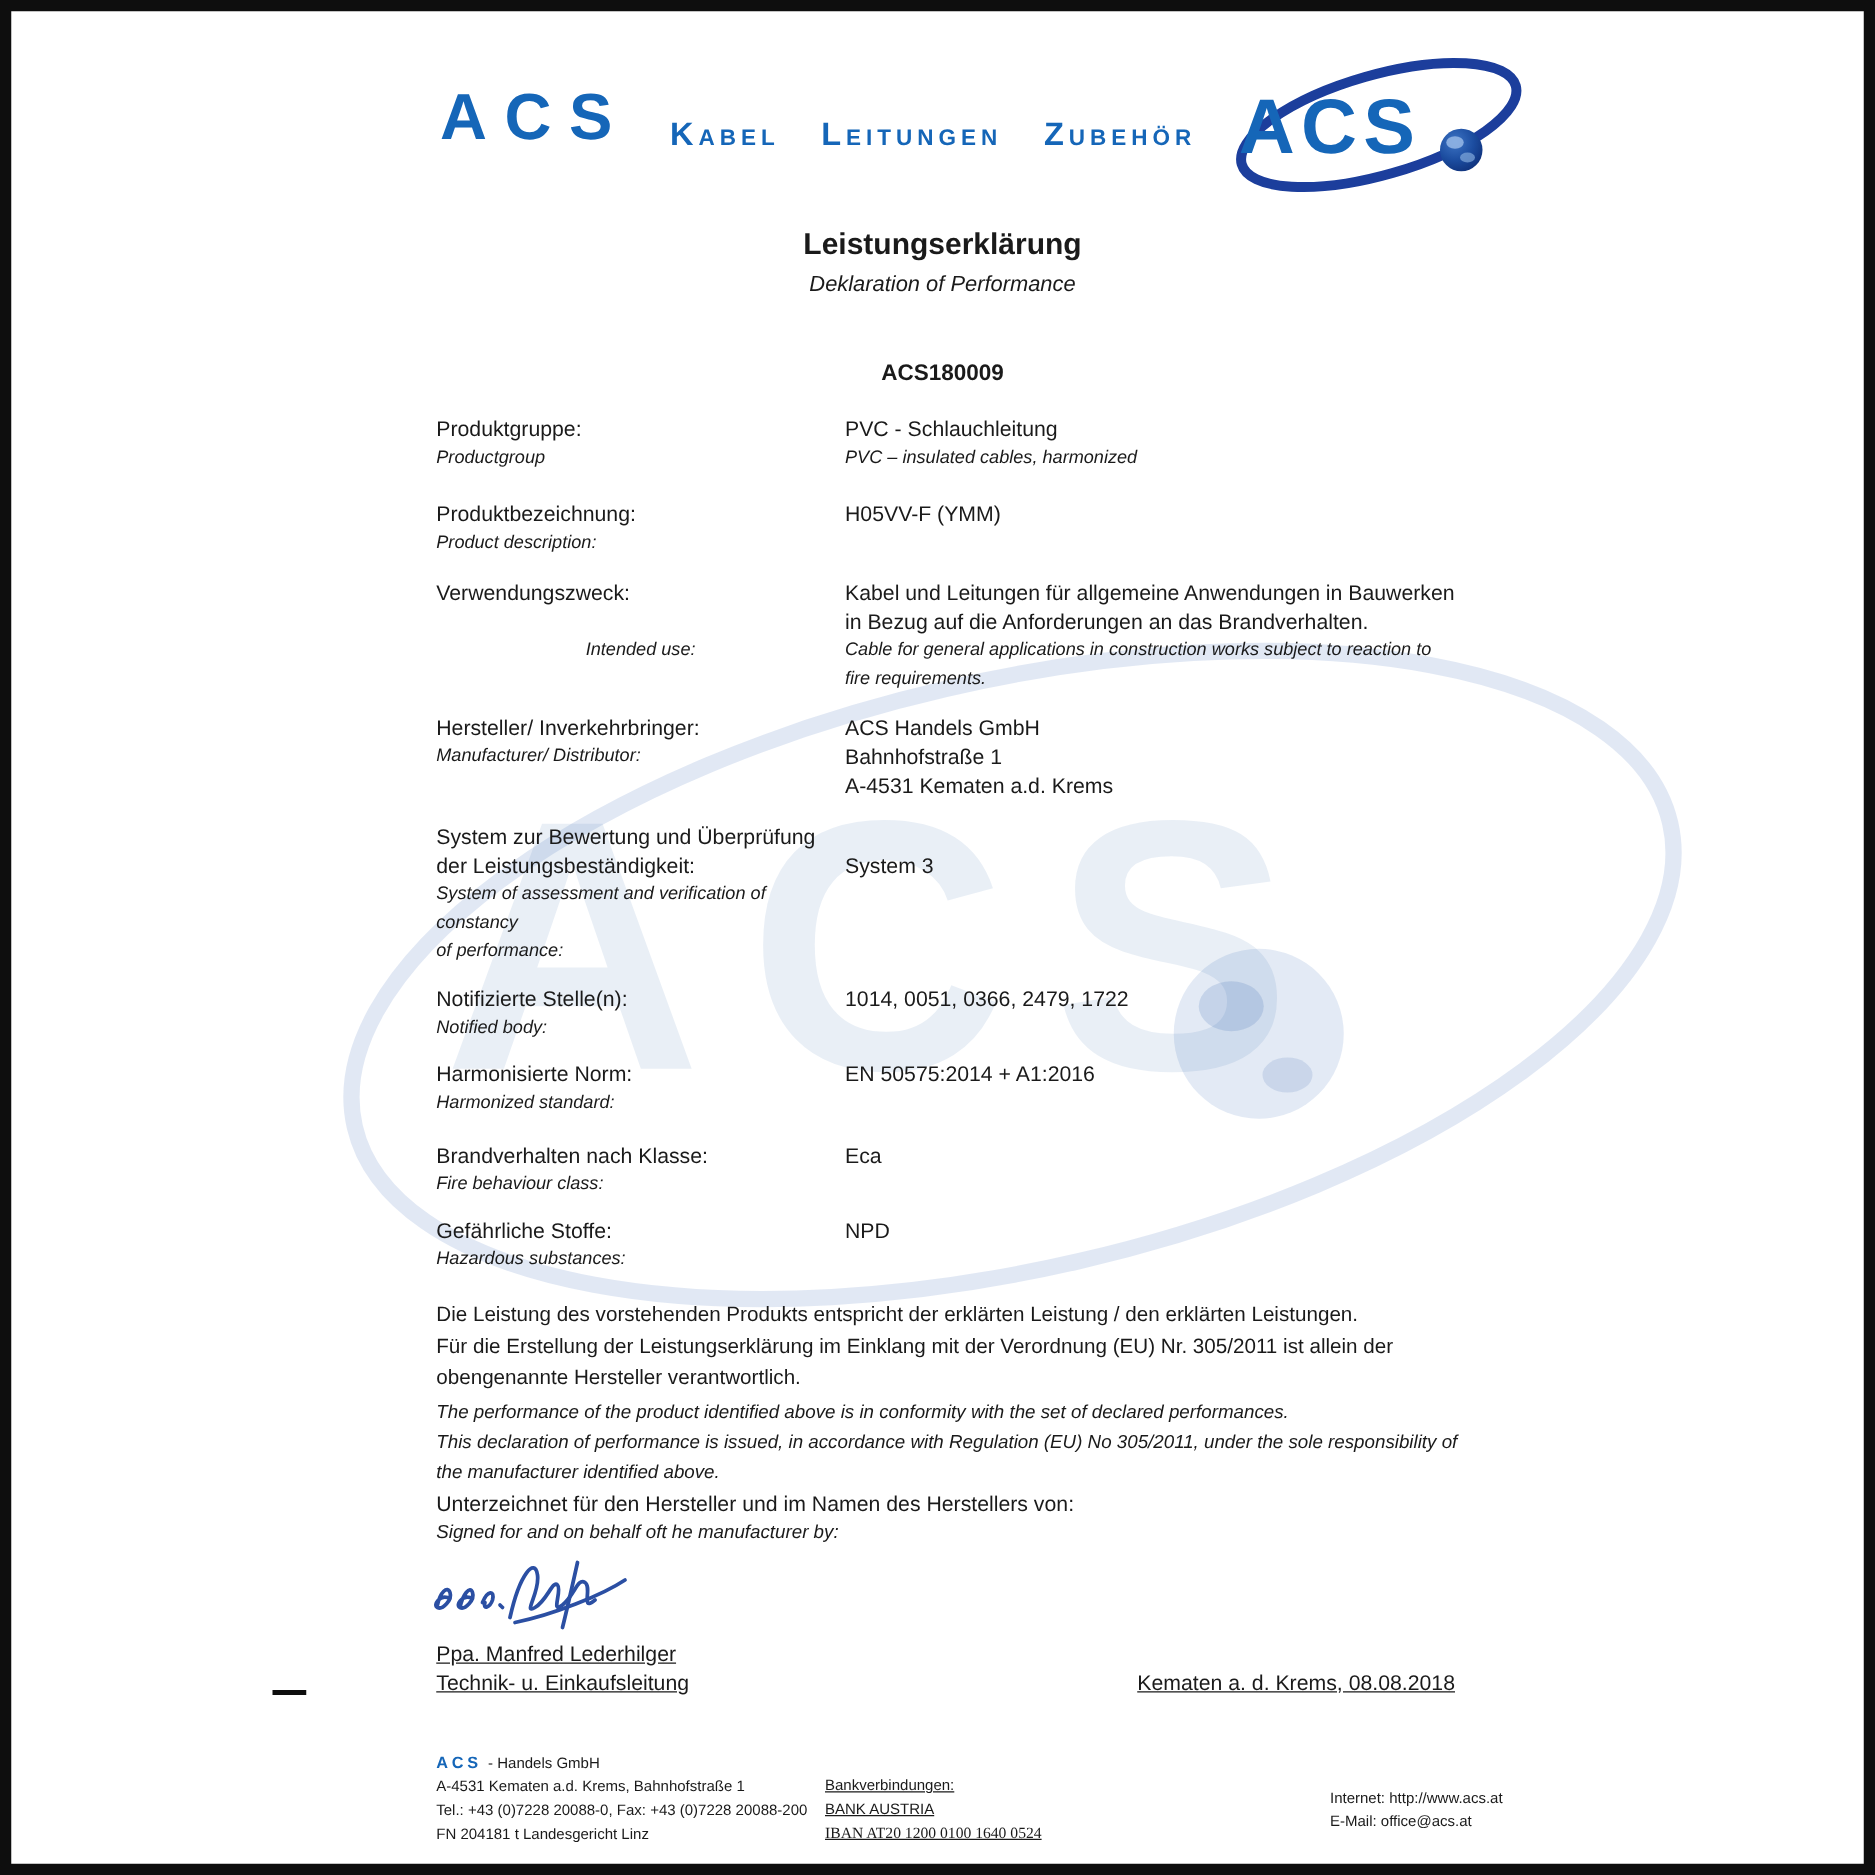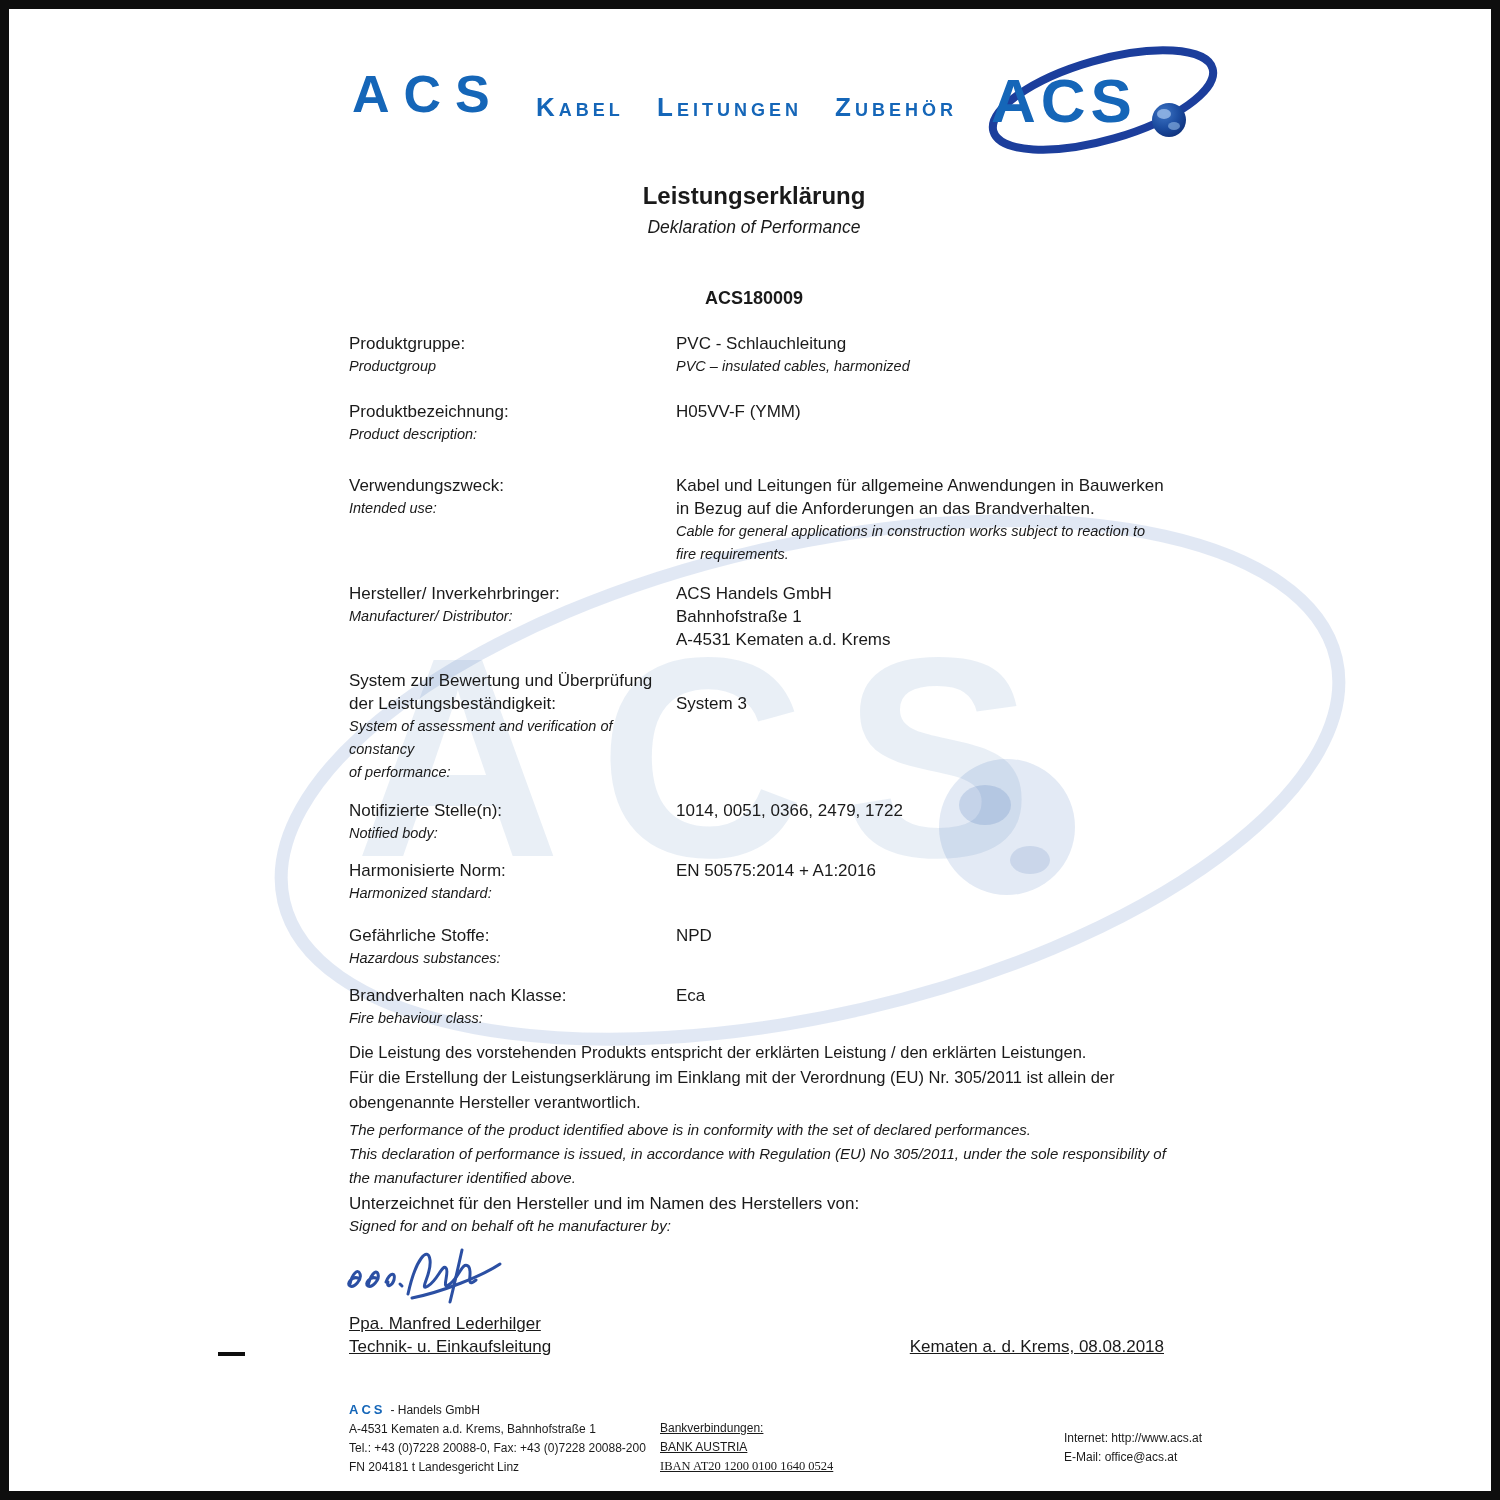--- a/index.html
+++ b/index.html
@@ -42,28 +42,28 @@
   .title{font-size:24px;font-weight:700;line-height:1.2;}
   .subtitle{font-size:17.5px;font-style:italic;margin-top:6px;}
   .docnum{position:absolute;left:349px;top:288px;width:810px;text-align:center;font-weight:700;font-size:18px;z-index:2;}
 
   
   .fields{position:absolute;left:349px;top:332px;width:815px;z-index:2;font-size:17px;line-height:23px;}
   .frow{display:grid;grid-template-columns:327px 1fr;}
   .frow .de{white-space:pre-line;}
   .frow .en{white-space:pre-line;font-style:italic;font-size:14.5px;line-height:23px;}
   .frow:nth-child(1){margin-bottom:22px;}
-  .frow:nth-child(2){margin-bottom:28px;}
+  .frow:nth-child(2){margin-bottom:17px;}
   .frow:nth-child(3){margin-bottom:16px;}
   .frow:nth-child(4){margin-bottom:18px;}
   .frow:nth-child(5){margin-bottom:15px;}
   .frow:nth-child(6){margin-bottom:14px;}
   .frow:nth-child(7){margin-bottom:19px;}
   .frow:nth-child(8){margin-bottom:14px;}
-  .frow.row-verwendung .flabel .en{}
+  .frow.row-verwendung .flabel .en{margin-top:23px;text-align:center;}
   .frow.row-system .fvalue .de{margin-top:23px;}
 
   
   .decl{position:absolute;left:349px;top:1040px;width:855px;z-index:2;}
   .decl .de{font-size:16.5px;line-height:25px;white-space:pre-line;}
   .decl .en{font-size:15px;line-height:24px;font-style:italic;white-space:pre-line;margin-top:3px;}
 
   .signedfor{position:absolute;left:349px;top:1192px;width:820px;z-index:2;}
   .signedfor .de{font-size:17px;line-height:23px;}
   .signedfor .en{font-size:15px;line-height:22px;font-style:italic;}
@@ -204,36 +204,36 @@
       <div class="en">Harmonized standard:</div>
     </div>
     <div class="fvalue">
       <div class="de">EN 50575:2014 + A1:2016</div>
       <div class="en"></div>
     </div>
   </div>
 
   <div class="frow">
     <div class="flabel">
+      <div class="de">Brandverhalten nach Klasse:</div>
+      <div class="en">Fire behaviour class:</div>
+    </div>
+    <div class="fvalue">
+      <div class="de">Eca</div>
+      <div class="en"></div>
+    </div>
+  </div>
+
+  <div class="frow">
+    <div class="flabel">
       <div class="de">Gefährliche Stoffe:</div>
       <div class="en">Hazardous substances:</div>
     </div>
     <div class="fvalue">
       <div class="de">NPD</div>
-      <div class="en"></div>
-    </div>
-  </div>
-
-  <div class="frow">
-    <div class="flabel">
-      <div class="de">Brandverhalten nach Klasse:</div>
-      <div class="en">Fire behaviour class:</div>
-    </div>
-    <div class="fvalue">
-      <div class="de">Eca</div>
       <div class="en"></div>
     </div>
   </div>
 
 </div>
 
 <div class="decl">
   <div class="de">Die Leistung des vorstehenden Produkts entspricht der erklärten Leistung / den erklärten Leistungen.
 Für die Erstellung der Leistungserklärung im Einklang mit der Verordnung (EU) Nr. 305/2011 ist allein der
 obengenannte Hersteller verantwortlich.</div>

